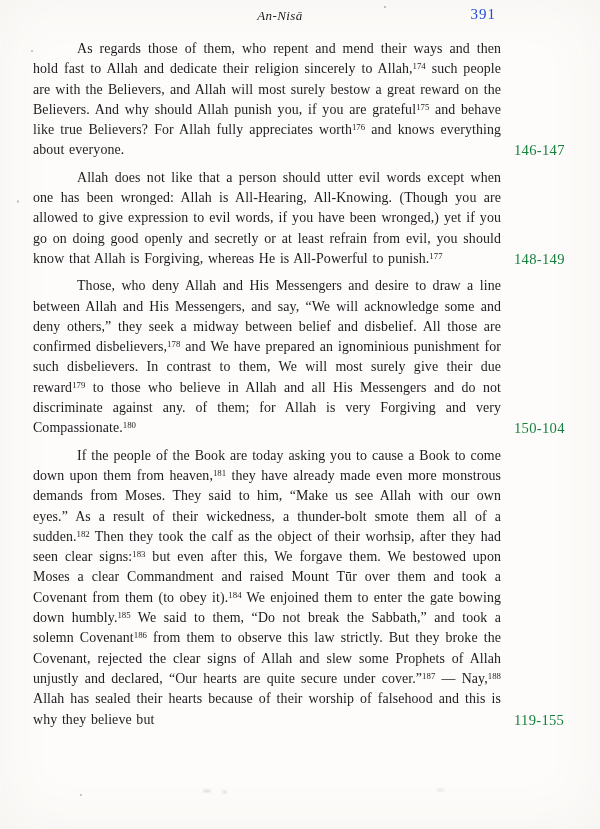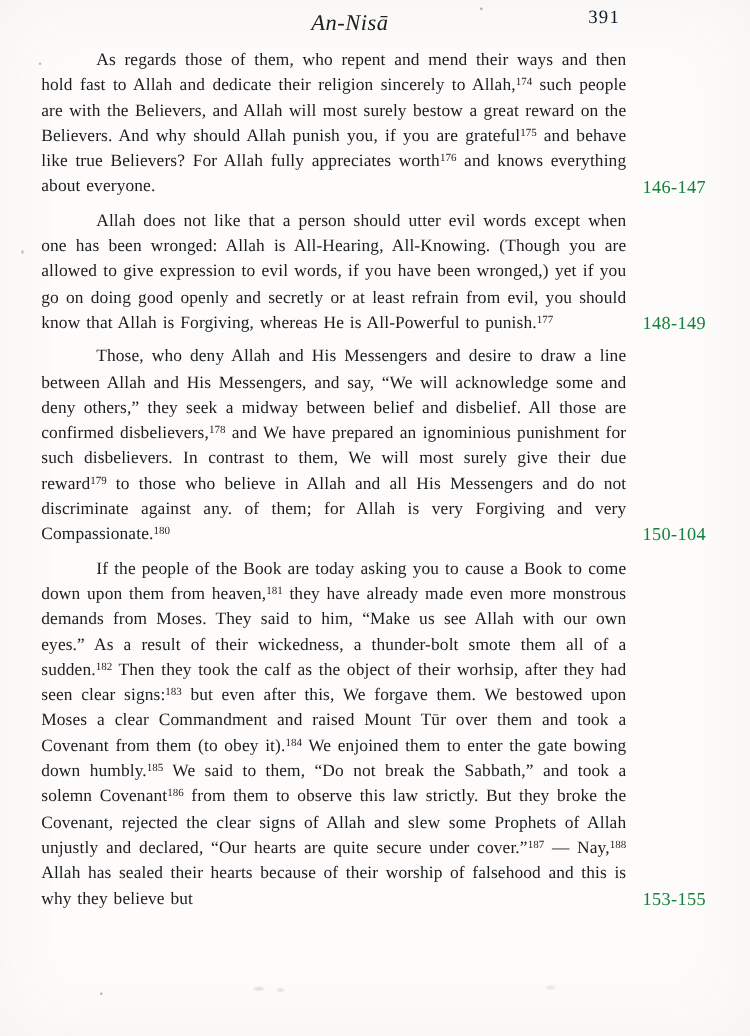--- a/index.html
+++ b/index.html
@@ -17,31 +17,31 @@
   .page-header {
     position: absolute;
     top: 8px; left: 0; right: 0;
     height: 26px;
   }
   .surah-title {
     position: absolute;
     left: 0; width: 560px;
     text-align: center;
     font-style: italic;
-    font-size: 18px;
+    font-size: 13px;
     letter-spacing: 0.4px;
     color: #202022;
   }
   .page-number {
     position: absolute;
     right: 104px;
     top: -2px;
     font-size: 15px;
     letter-spacing: 1px;
-    color: #0f172a;
+    color: #1d4ed8;
   }
   .text-body {
     position: absolute;
     top: 39px;
     left: 33px;
     right: 20px;
     bottom: 0;
     overflow: hidden;
   }
   .para-row {
@@ -109,21 +109,21 @@
     <span class="verse-range">148-149</span>
   </div>
 
   <div class="para-row">
     <p class="para-text">Those, who deny Allah and His Messengers and desire to draw a line between Allah and His Messengers, and say, “We will acknowledge some and deny others,” they seek a midway between belief and disbelief.  All those are confirmed disbelievers,<sup>178</sup> and We have prepared an ignominious punishment for such disbelievers. In contrast to them, We will most surely give their due reward<sup>179</sup> to those who believe in Allah and all His Messengers and do not discriminate against any. of them; for Allah is very Forgiving and very Compassionate.<sup>180</sup></p>
     <span class="verse-range">150-104</span>
   </div>
 
   <div class="para-row">
     <p class="para-text">If the people of the Book are today asking you to cause a Book to come down upon them from heaven,<sup>181</sup> they have already made even more monstrous demands from Moses. They said to him, “Make us see Allah with our own eyes.” As a result of their wickedness, a thunder-bolt smote them all of a sudden.<sup>182</sup> Then they took the calf as the object of their worhsip, after they had seen clear signs:<sup>183</sup> but even after this, We forgave them. We bestowed upon Moses a clear Commandment and raised Mount Tūr over them and took a Covenant from them (to obey it).<sup>184</sup> We enjoined them to enter the gate bowing down humbly.<sup>185</sup> We said to them, “Do not break the Sabbath,” and took a solemn Covenant<sup>186</sup> from them to observe this law strictly. But they broke the Covenant, rejected the clear signs of Allah and slew some Prophets of Allah unjustly and declared, “Our hearts are quite secure under cover.”<sup>187</sup> — Nay,<sup>188</sup> Allah has sealed their hearts because of their worship of falsehood and this is why they believe but</p>
-    <span class="verse-range">153-155</span>
+    <span class="verse-range">119-155</span>
   </div>
 </div>
 
   <div class="speck" style="left:384px; top:6px; width:2px; height:2px; opacity:.55;"></div>
   <div class="speck" style="left:31px; top:50px; width:2px; height:2px; opacity:.45;"></div>
   <div class="speck" style="left:17px; top:200px; width:2px; height:3px; opacity:.4;"></div>
   <div class="speck" style="left:80px; top:794px; width:2px; height:2px; opacity:.5;"></div>
   <div class="smudge" style="left:203px; top:790px; width:8px; height:2px; opacity:.35;"></div>
   <div class="smudge" style="left:222px; top:791px; width:5px; height:2px; opacity:.35;"></div>
   <div class="smudge" style="left:437px; top:789px; width:7px; height:2px; opacity:.25;"></div>

